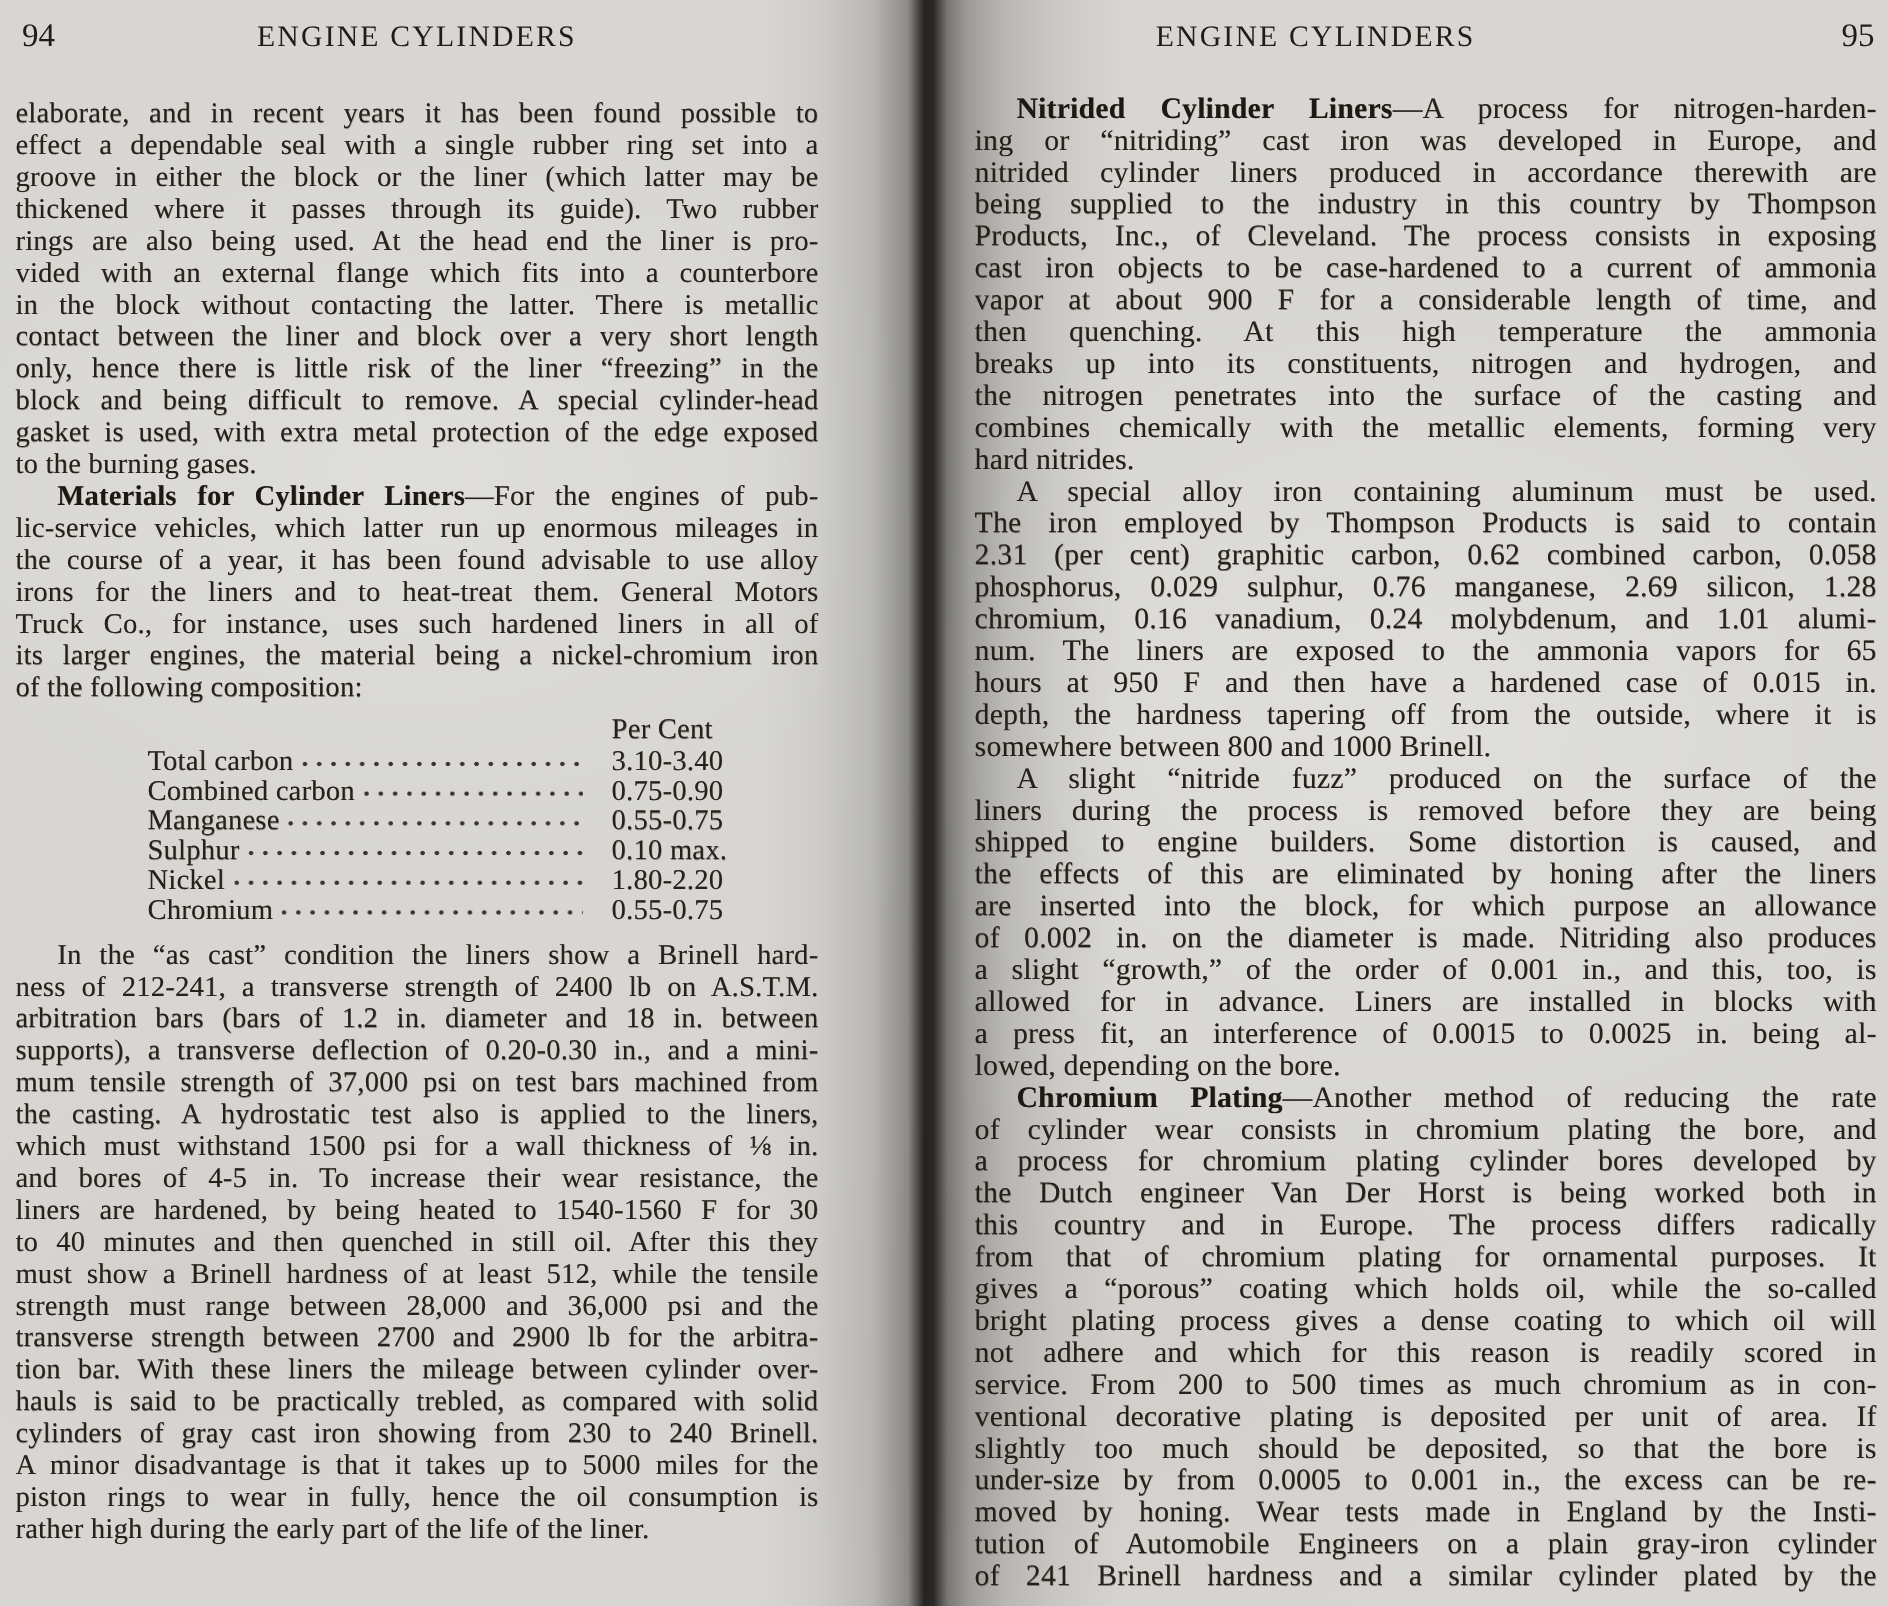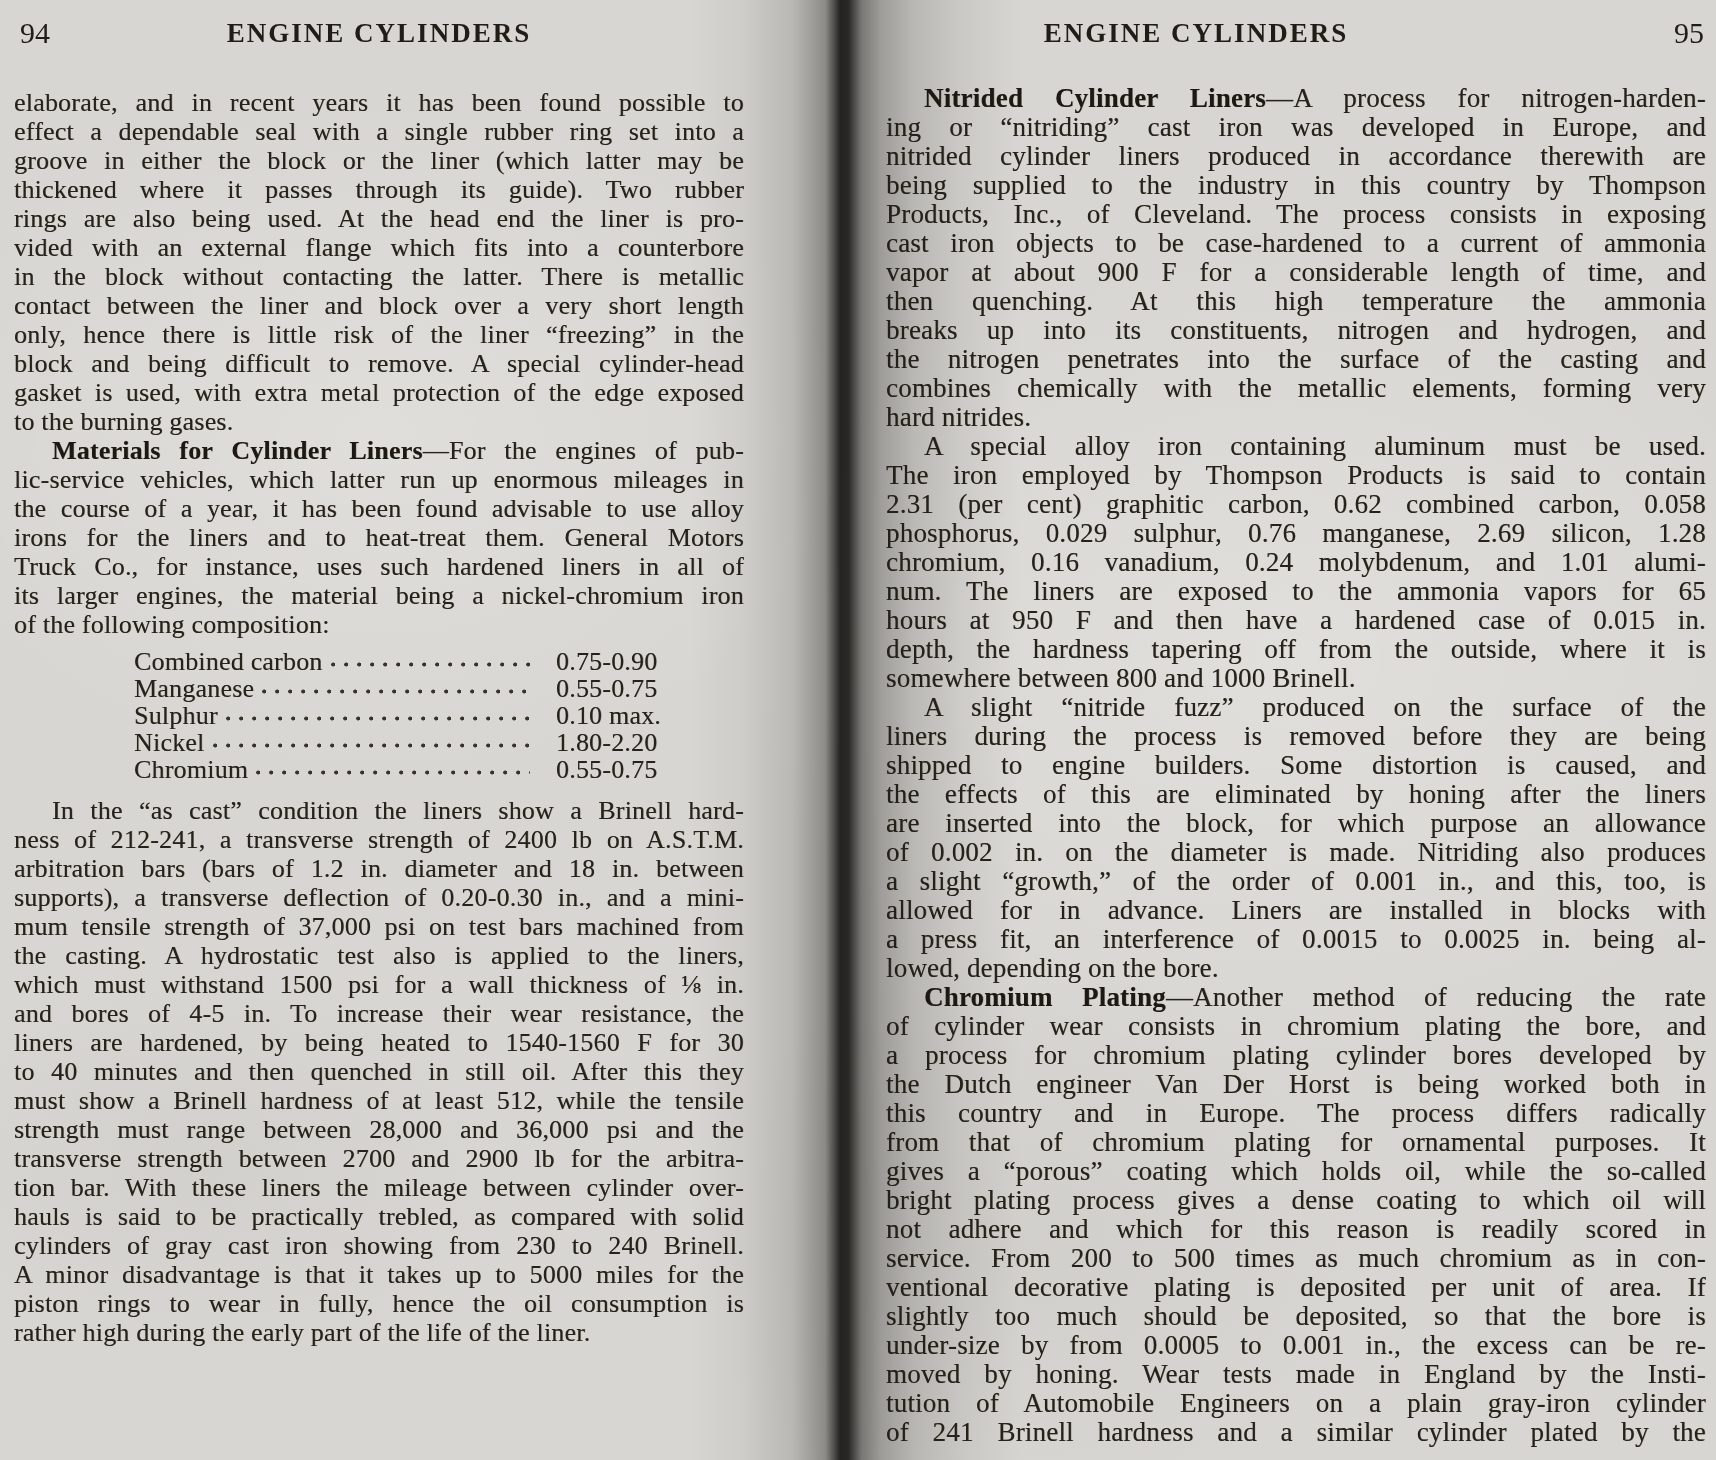--- a/index.html
+++ b/index.html
@@ -34,21 +34,21 @@
       rgba(28,26,22,0.07) 82%,
       rgba(28,26,22,0) 100%);
   }
   .page{position:absolute;top:0;z-index:2;}
   .page-left{left:14px;width:730px;}
   .page-right{left:886px;width:820px;}
 
   .head-row{position:relative;height:34px;margin-top:16px;}
   .running-head{
     position:absolute;left:0;right:0;text-align:center;
-    font-weight:700;font-size:27px;line-height:34px;letter-spacing:2px;
+    font-weight:400;font-size:27px;line-height:34px;letter-spacing:2px;
     color:#211d16;
   }
   .page-right .running-head{transform:translateX(-100px);}
   .page-num{
     position:absolute;top:0;font-weight:400;font-size:30px;line-height:34px;color:#211d16;
   }
   .page-num.left{left:6px;}
   .page-num.right{right:2px;text-align:right;}
 
   .body-text{letter-spacing:0.2px;text-shadow:0.4px 0.4px 0 rgba(45,40,32,0.45);}
@@ -102,21 +102,29 @@
         <div class="tline end">to the burning gases.</div>
         <div class="tline indent"><b>Materials for Cylinder Liners</b>—For the engines of pub-</div>
         <div class="tline">lic-service vehicles, which latter run up enormous mileages in</div>
         <div class="tline">the course of a year, it has been found advisable to use alloy</div>
         <div class="tline">irons for the liners and to heat-treat them.  General Motors</div>
         <div class="tline">Truck Co., for instance, uses such hardened liners in all of</div>
         <div class="tline">its larger engines, the material being a nickel-chromium iron</div>
         <div class="tline end">of the following composition:</div>
       </div>
     <div class="comp-table">
+      <div class="comp-head-row">
+        <span>Per Cent</span>
+      </div>
       <div>
+          <div class="comp-row">
+            <span class="comp-label">Total carbon</span>
+            <span class="comp-leader"></span>
+            <span class="comp-value">3.10-3.40</span>
+          </div>
           <div class="comp-row">
             <span class="comp-label">Combined carbon</span>
             <span class="comp-leader"></span>
             <span class="comp-value">0.75-0.90</span>
           </div>
           <div class="comp-row">
             <span class="comp-label">Manganese</span>
             <span class="comp-leader"></span>
             <span class="comp-value">0.55-0.75</span>
           </div>

